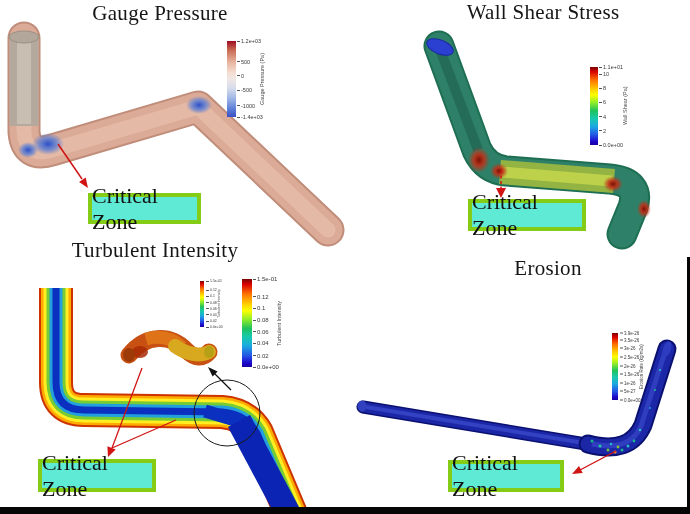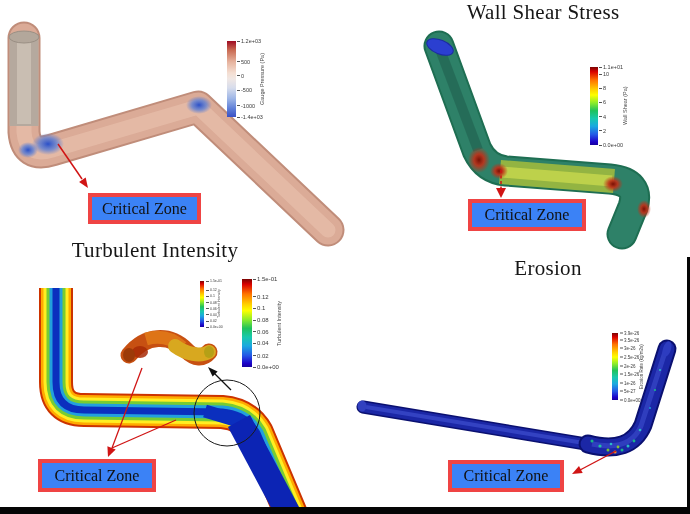--- a/index.html
+++ b/index.html
@@ -1,21 +1,21 @@
 <!DOCTYPE html>
 <html><head>
 <meta charset="utf-8">
 <style>
   html,body{margin:0;padding:0;background:#fff;}
   .stage{position:relative;width:690px;height:514px;background:#ffffff;overflow:hidden;
          font-family:"Liberation Serif",serif;}
   .stage svg{position:absolute;left:0;top:0;pointer-events:none;}
   .ptitle{position:absolute;text-align:center;font-size:21px;color:#161616;letter-spacing:.3px;}
-  .czone{position:absolute;border:4px solid #ef4444;background:#3b82f6;display:flex;
-         align-items:center;justify-content:center;font-size:16px;color:#111;}
+  .czone{position:absolute;border:4px solid #84cc16;background:#5eead4;display:flex;
+         align-items:center;justify-content:center;font-size:22px;color:#111;}
   
   .cbw{position:absolute;}
   .cbar{position:absolute;top:0;bottom:0;left:0;}
   .rainbow{background:linear-gradient(to bottom,#7a0403 0%,#d90000 6%,#ff7300 17%,#ffd200 29%,
            #fdff00 36%,#8dec2a 46%,#1fc25c 56%,#18c9ad 66%,#1ba9e0 76%,#2356e6 87%,#1c02c8 96%,#16019e 100%);}
   .coolwarm{background:linear-gradient(to bottom,#9e0b22 0%,#c96a52 12%,#e7b5a0 28%,#f4ded2 42%,
            #f0e7e4 50%,#d6dcec 62%,#9db5e6 76%,#5f7fd8 89%,#3a50c4 100%);}
   .ctick{position:absolute;transform:translateY(-50%);white-space:nowrap;color:#3a3a3a;
          display:flex;align-items:center;font-family:"Liberation Sans",sans-serif;}
   .ctick::before{content:"";display:inline-block;width:3px;height:1px;background:#555;margin-right:1px;}
@@ -123,20 +123,21 @@
           <circle cx="640" cy="430" r="1.3" fill="#2bc9c9"></circle>
         <circle cx="650" cy="408" r="1.1" fill="#1b9fd6"></circle>
           <circle cx="655" cy="390" r="1.1" fill="#18c387"></circle>
         <circle cx="660" cy="370" r="1.1" fill="#2bc9c9"></circle>
       </g>
       <line x1="616" y1="451" x2="580" y2="470" stroke="#d01414" stroke-width="1.4"></line>
       <polygon points="572,474 579,465.9 582.7,472.9" fill="#d01414"></polygon>
     </g>
   </svg>
 
+  <div class="ptitle" style="left:0;top:1px;width:320px;">Gauge Pressure</div>
   <div class="ptitle" style="left:388px;top:0;width:310px;">Wall Shear Stress</div>
   <div class="ptitle" style="left:0;top:238px;width:310px;">Turbulent Intensity</div>
   <div class="ptitle" style="left:393px;top:256px;width:310px;">Erosion</div>
 
   <div class="cbw cb1" style="left:227px;top:41px;width:48px;height:76px;">
     <div class="cbar coolwarm" style="width:9px;"></div>
     <div class="ctick" style="top:0%">1.2e+03</div>
     <div class="ctick" style="top:27%">500</div>
     <div class="ctick" style="top:46%">0</div>
     <div class="ctick" style="top:65%">-500</div>

